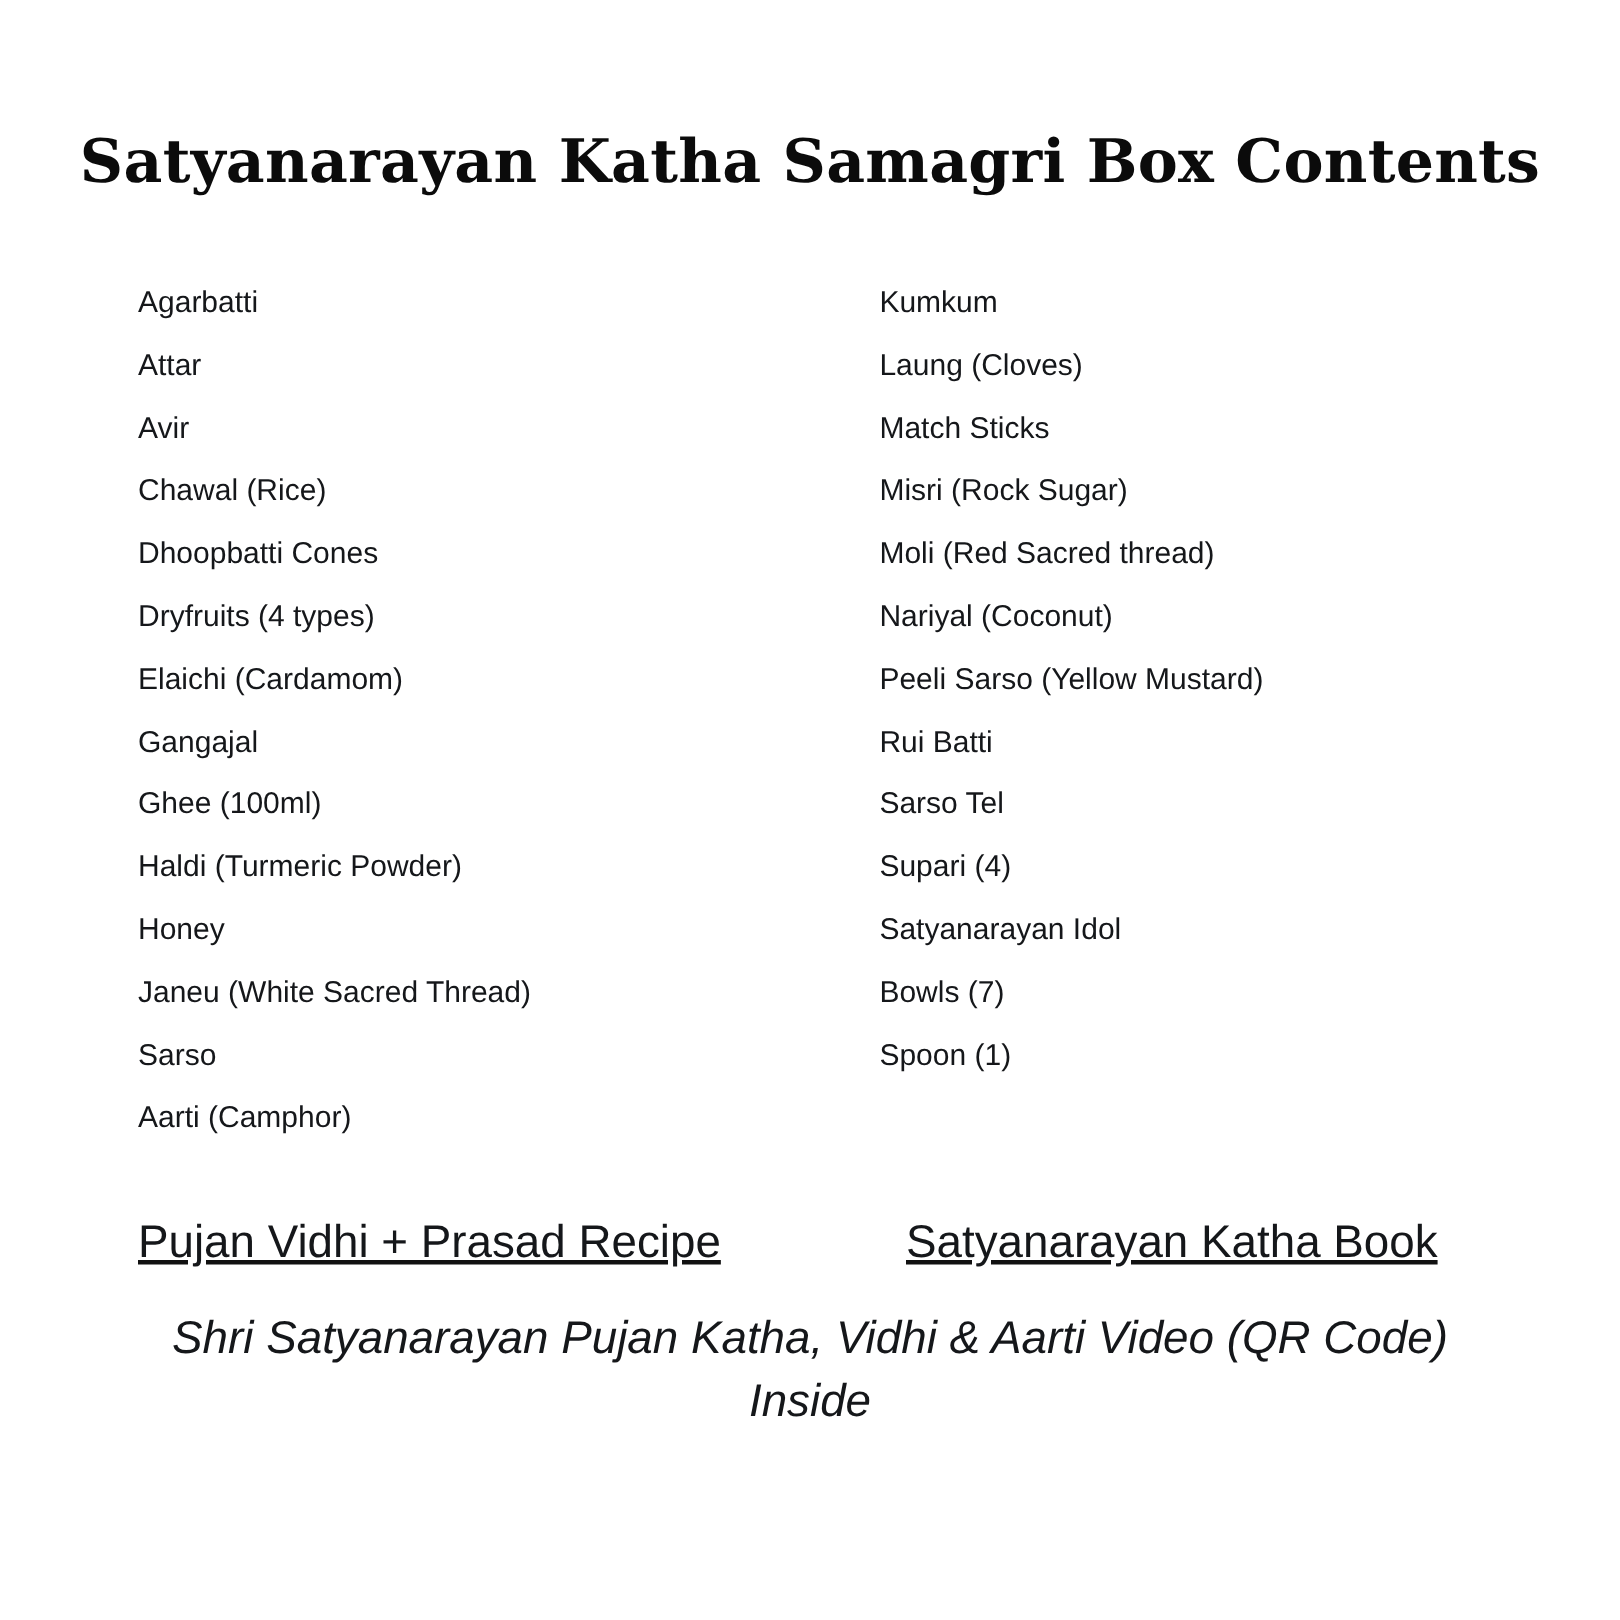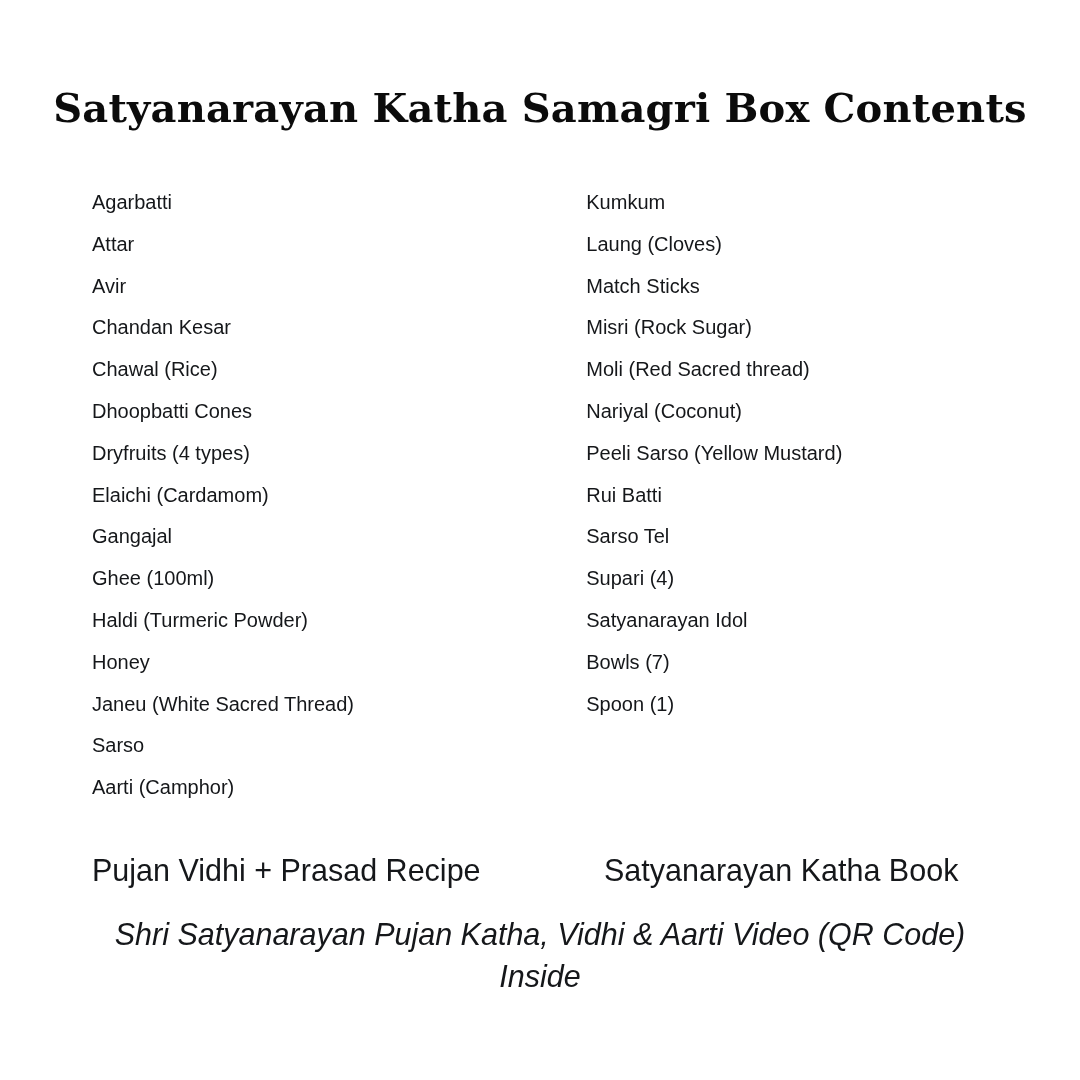--- a/index.html
+++ b/index.html
@@ -52,20 +52,21 @@
     color: #15171a;
     white-space: normal;
     font-weight: 400;
   }
   .footer-row {
     display: flex;
     padding-left: 92px;
     padding-right: 56px;
     margin-top: 41px;
     box-sizing: border-box;
+    text-decoration: underline;
   }
   .footer-item {
     font-size: 30.5px;
     line-height: 41.8px;
     color: #15171a;
   }
   .footer-left {
     width: 512px;
   }
   .bottom-note {
@@ -85,21 +86,20 @@
 <div class="page">
 
   <h1 class="title">Satyanarayan Katha Samagri Box Contents</h1>
 
   <div class="columns">
 
     <div class="col">
       <div class="item">Agarbatti</div>
       <div class="item">Attar</div>
       <div class="item">Avir</div>
-      <div class="item">Chandan Kesar</div>
       <div class="item">Chawal (Rice)</div>
       <div class="item">Dhoopbatti Cones</div>
       <div class="item">Dryfruits (4 types)</div>
       <div class="item">Elaichi (Cardamom)</div>
       <div class="item">Gangajal</div>
       <div class="item">Ghee (100ml)</div>
       <div class="item">Haldi (Turmeric Powder)</div>
       <div class="item">Honey</div>
       <div class="item">Janeu (White Sacred Thread)</div>
       <div class="item">Sarso</div>

